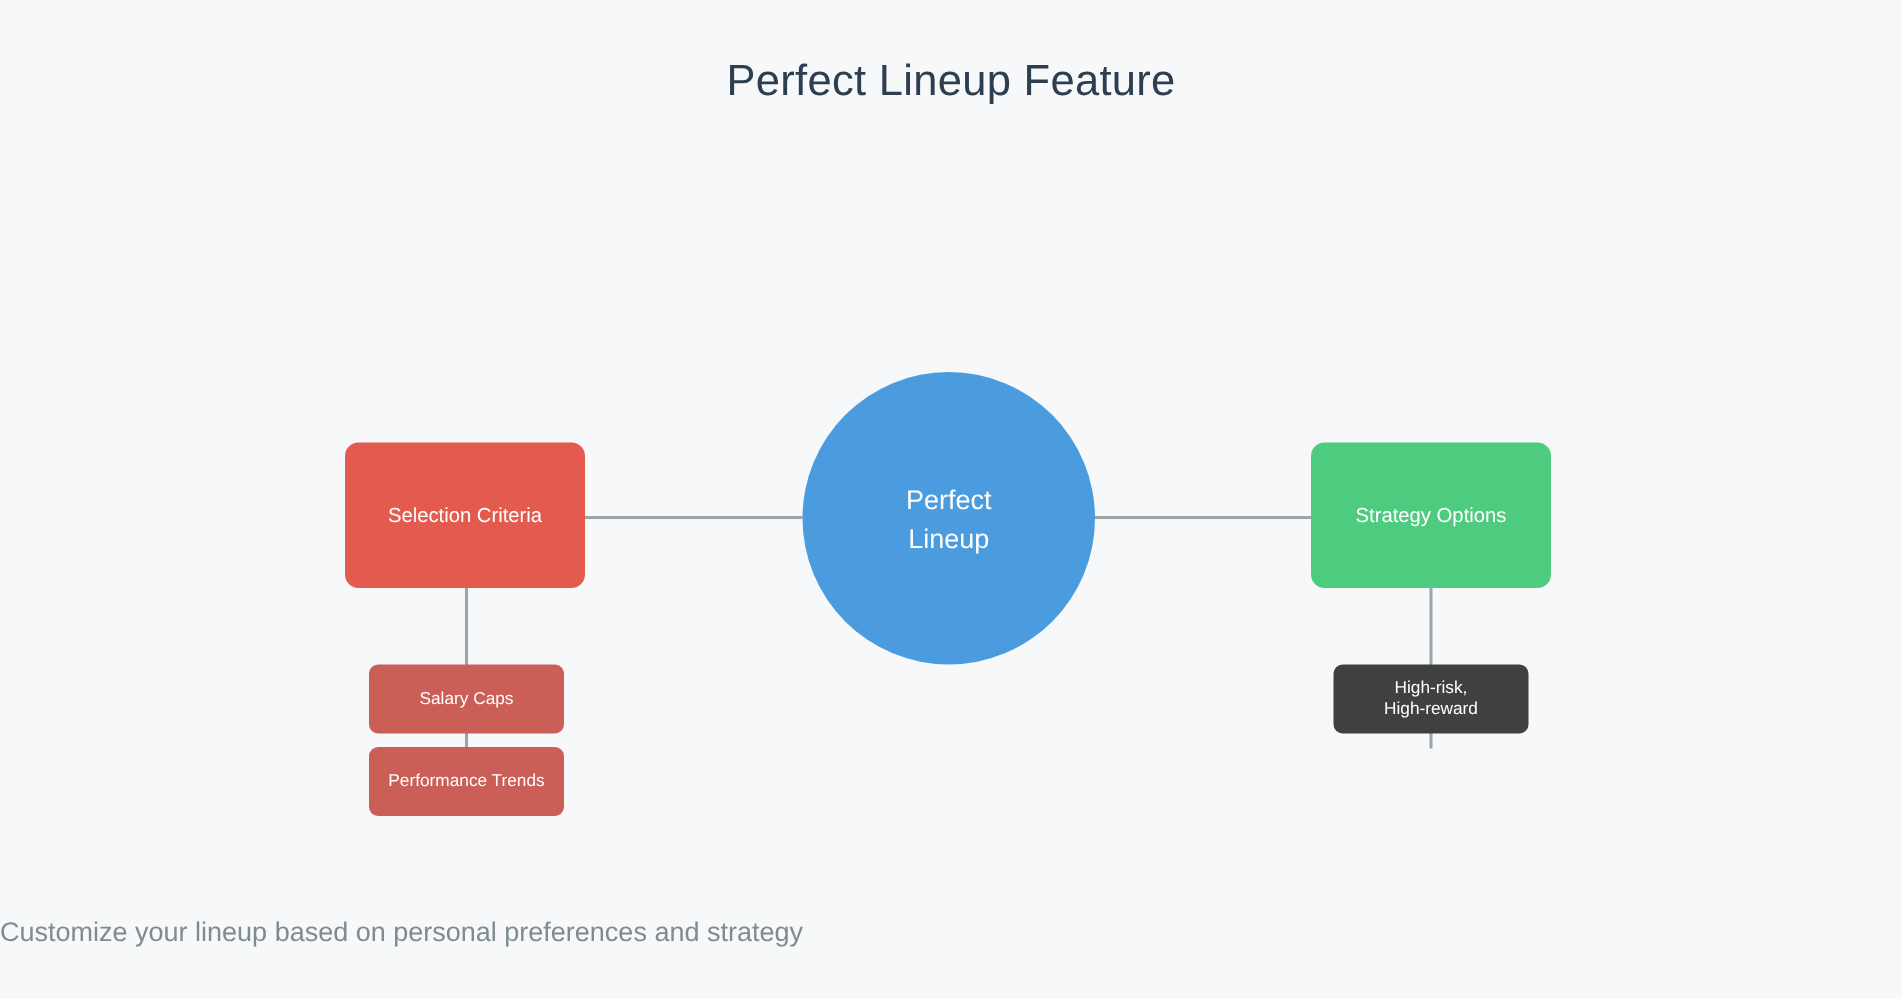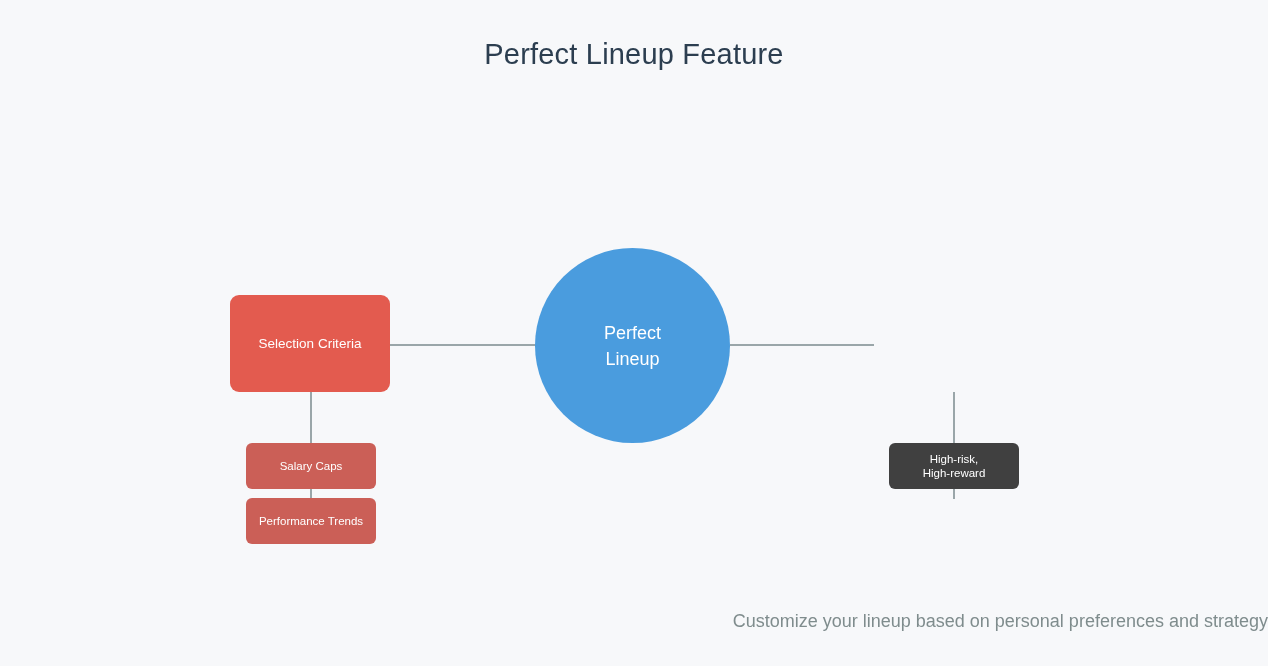--- a/index.html
+++ b/index.html
@@ -124,21 +124,21 @@
   .leaf.right { left: 889px; background: #404040; }
   .leaf.row1 { top: 443px; }
   .leaf.row2 { top: 498px; }
 
   
   .caption {
     position: absolute;
     left: 0;
     top: 606px;
     width: 1268px;
-    text-align: right;
+    text-align: left;
     font-size: 18px;
     color: #7f8c8d;
     line-height: 30px;
     white-space: nowrap;
   }
 </style>
 </head>
 <body>
 
 <div id="stage">
@@ -164,20 +164,23 @@
     </div>
 
     <div class="leaf left row1">
       <span class="leaf-label">Salary Caps</span>
     </div>
 
     <div class="leaf left row2">
       <span class="leaf-label">Performance Trends</span>
     </div>
 
+    <div class="branch right">
+      <span>Strategy Options</span>
+    </div>
 
     <div class="leaf right row1">
       <span class="leaf-label">High-risk,
 High-reward</span>
     </div>
 
 
   </div>
 
   <div class="caption">Customize your lineup based on personal preferences and strategy</div>

